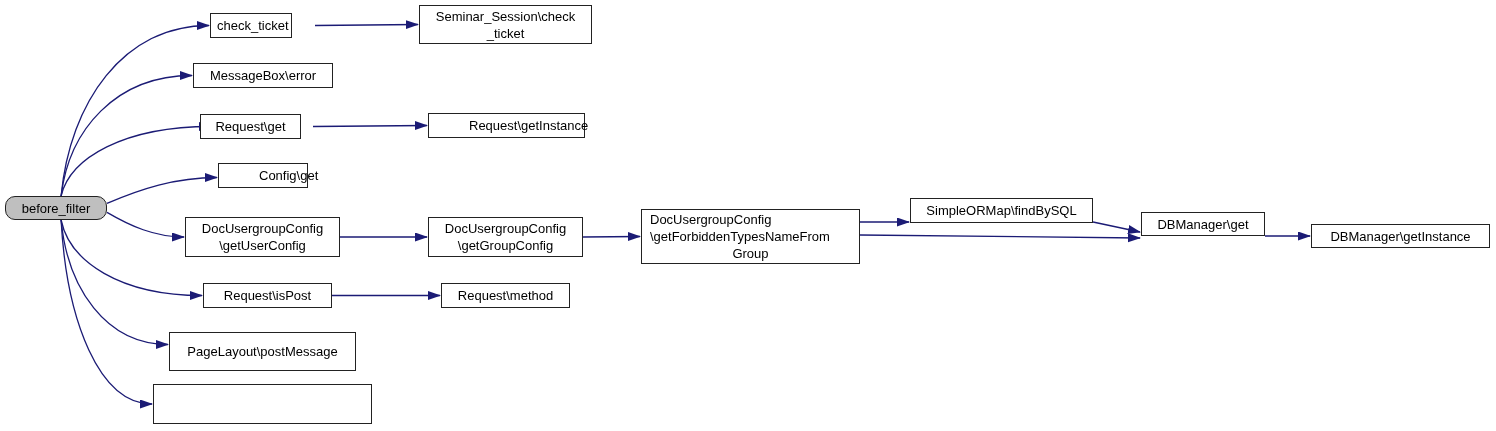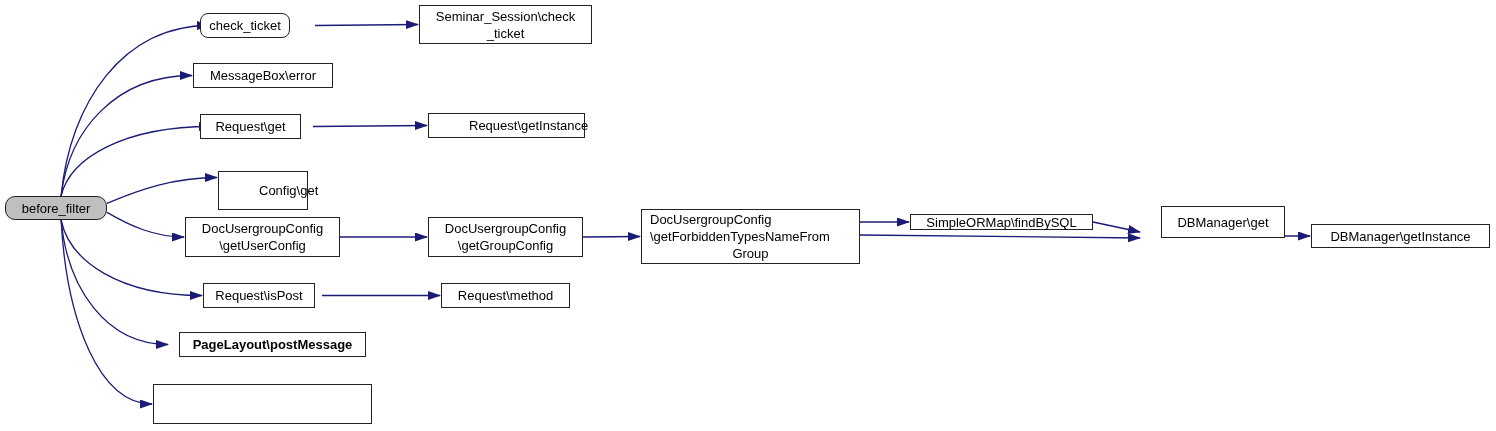--- a/index.html
+++ b/index.html
@@ -56,66 +56,66 @@
         <path d="M860,235 L1140,238" fill="none" stroke="#1b1b75" stroke-width="1.3" marker-end="url(#arrow)"></path>
         <path d="M1093,222 L1140,232" fill="none" stroke="#1b1b75" stroke-width="1.3" marker-end="url(#arrow)"></path>
         <path d="M1265,236 L1310,236" fill="none" stroke="#1b1b75" stroke-width="1.3" marker-end="url(#arrow)"></path>
         <path d="M322,295.5 L440,295.5" fill="none" stroke="#1b1b75" stroke-width="1.3" marker-end="url(#arrow)"></path>
       </g>
   </svg>
   <div id="nodes-layer">
       <div class="node hl" style="left: 5px; top: 196px; width: 102px; height: 24px;">
         <div class="ln">before_filter</div>
       </div>
-      <div class="node" style="left: 200px; top: 13px; width: 90px; height: 25px; border-radius: 8px;">
+      <div class="node" style="left: 210px; top: 13px; width: 82px; height: 25px;">
         <div class="ln">check_ticket</div>
       </div>
       <div class="node" style="left: 419px; top: 5px; width: 173px; height: 39px;">
         <div class="ln">Seminar_Session\check</div>
         <div class="ln">_ticket</div>
       </div>
       <div class="node" style="left: 193px; top: 63px; width: 140px; height: 25px; justify-content: center;">
         <div class="ln">MessageBox\error</div>
       </div>
       <div class="node" style="left: 200px; top: 114px; width: 101px; height: 25px;">
         <div class="ln">Request\get</div>
       </div>
       <div class="node" style="left: 428px; top: 113px; width: 157px; height: 25px; padding-left: 40px;">
         <div class="ln">Request\getInstance</div>
       </div>
-      <div class="node" style="left: 218px; top: 171px; width: 90px; height: 39px; padding-left: 40px;">
+      <div class="node" style="left: 218px; top: 163px; width: 90px; height: 25px; padding-left: 40px;">
         <div class="ln">Config\get</div>
       </div>
       <div class="node" style="left: 185px; top: 217px; width: 155px; height: 40px;">
         <div class="ln">DocUsergroupConfig</div>
         <div class="ln">\getUserConfig</div>
       </div>
       <div class="node" style="left: 428px; top: 217px; width: 155px; height: 40px;">
         <div class="ln">DocUsergroupConfig</div>
         <div class="ln">\getGroupConfig</div>
       </div>
       <div class="node" style="left: 641px; top: 209px; width: 219px; height: 55px;">
         <div class="ln left">DocUsergroupConfig</div>
         <div class="ln left">\getForbiddenTypesNameFrom</div>
         <div class="ln">Group</div>
       </div>
-      <div class="node" style="left: 910px; top: 198px; width: 183px; height: 16px; margin-top: 16px;">
+      <div class="node" style="left: 910px; top: 198px; width: 183px; height: 25px;">
         <div class="ln">SimpleORMap\findBySQL</div>
       </div>
-      <div class="node" style="left: 1141px; top: 206px; width: 124px; height: 32px; margin-left: 20px;">
+      <div class="node" style="left: 1141px; top: 212px; width: 124px; height: 24px;">
         <div class="ln">DBManager\get</div>
       </div>
       <div class="node" style="left: 1311px; top: 224px; width: 179px; height: 24px;">
         <div class="ln">DBManager\getInstance</div>
       </div>
-      <div class="node" style="left: 203px; top: 283px; width: 112px; height: 25px;">
+      <div class="node" style="left: 203px; top: 283px; width: 129px; height: 25px;">
         <div class="ln">Request\isPost</div>
       </div>
       <div class="node" style="left: 441px; top: 283px; width: 129px; height: 25px;">
         <div class="ln">Request\method</div>
       </div>
-      <div class="node" style="left: 179px; top: 332px; width: 187px; height: 25px; font-weight: bold;">
+      <div class="node" style="left: 169px; top: 332px; width: 187px; height: 39px;">
         <div class="ln">PageLayout\postMessage</div>
       </div>
       <div class="node" style="left: 153px; top: 384px; width: 219px; height: 40px;">
       </div>
     </div>
 </div>
 
 </body></html>

